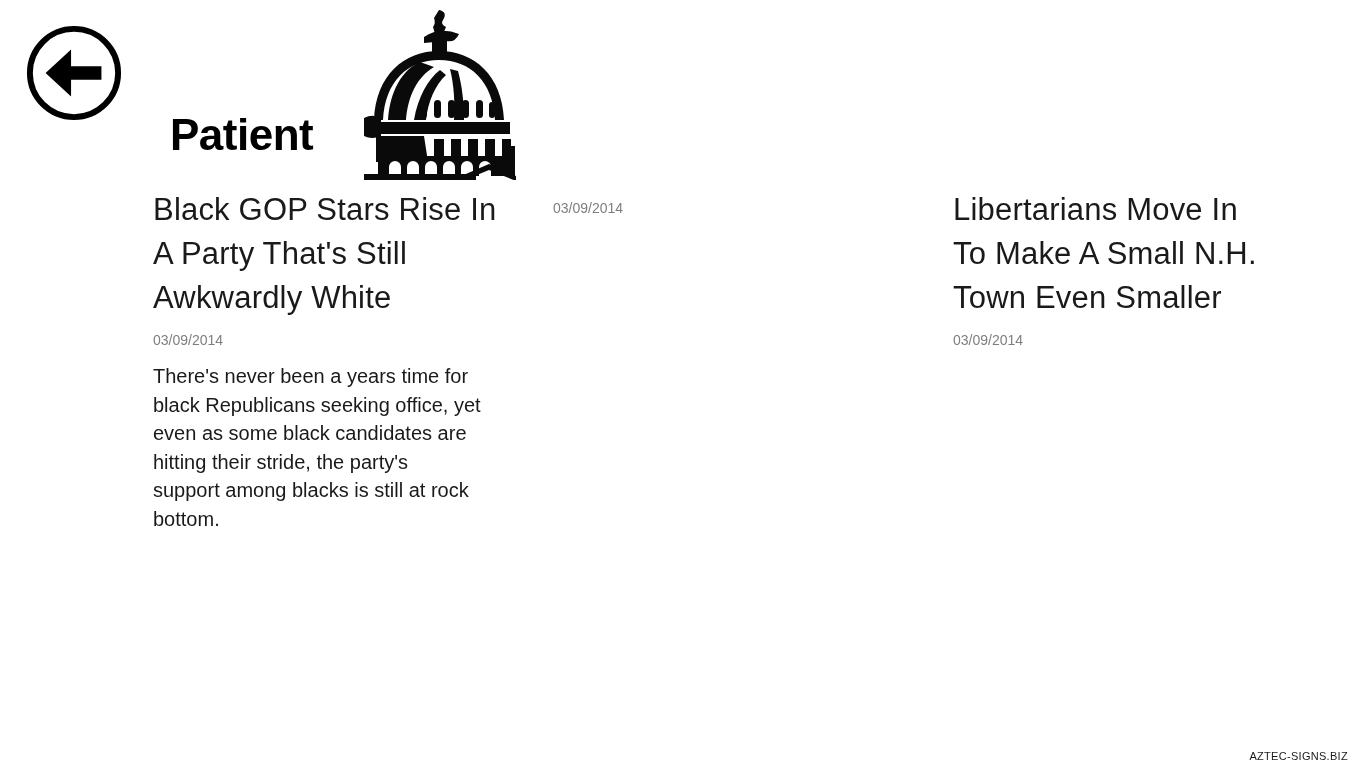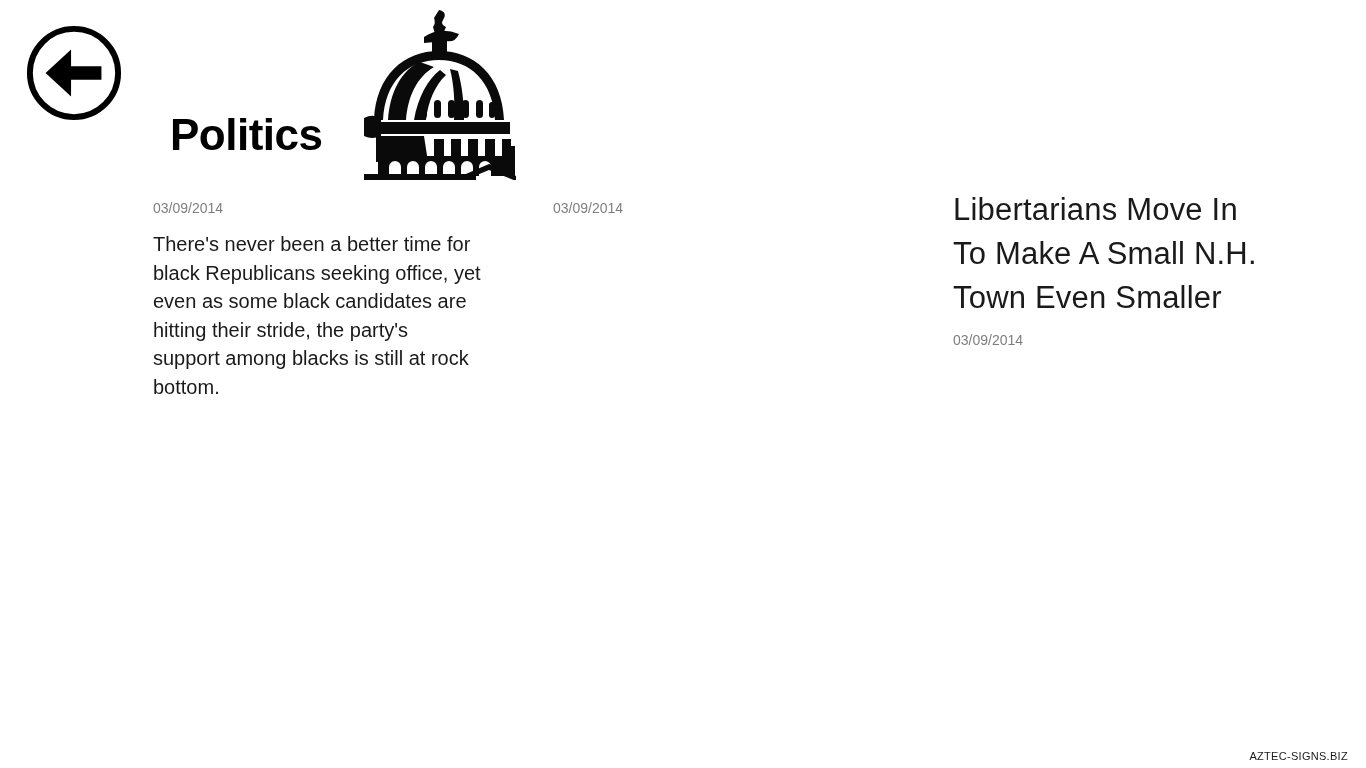--- a/index.html
+++ b/index.html
@@ -95,21 +95,21 @@
 
 <button class="back-button" aria-label="Back">
   <span>
     <svg viewBox="0 0 100 100">
       <circle cx="50" cy="50" r="45" fill="none" stroke="#000000" stroke-width="6"></circle>
       <polygon fill="#000000" points="21,50 47,26 47,43 78,43 78,57 47,57 47,74"></polygon>
     </svg>
   </span>
 </button>
 
-<h1 class="page-title">Politics</h1>
+<h1 class="page-title">Patient</h1>
 
 <div class="capitol-icon">
   <svg viewBox="0 0 154 172">
     <g fill="#0a0a0a">
 
       <path d="M77 2 q9 2 4 10 q-3 4 3 7 l-3 7 l-8 0 l-2 -7 q3 -4 1 -9 z"></path>
 
       <path d="M62 29 q16 -11 35 -3 q-4 9 -13 7 l-22 2 z"></path>
 
       <rect x="70" y="33" width="15" height="13"></rect>
@@ -155,22 +155,25 @@
       <rect x="2" y="166" width="112" height="8"></rect>
 
       <path d="M90 172 L127 156 L154 168 L154 173 L127 162 L98 174 Z"></path>
     </g>
   </svg>
 </div>
 
 <div class="articles">
 
   <div class="article-card">
+    <h2 class="article-title">Black GOP Stars Rise In
+A Party That's Still
+Awkwardly White</h2>
     <div class="article-date">03/09/2014</div>
-    <div class="article-summary">There's never been a better time for
+    <div class="article-summary">There's never been a years time for
 black Republicans seeking office, yet
 even as some black candidates are
 hitting their stride, the party's
 support among blacks is still at rock
 bottom.</div>
   </div>
 
   <div class="article-card">
     <div class="article-date">03/09/2014</div>
   </div>

